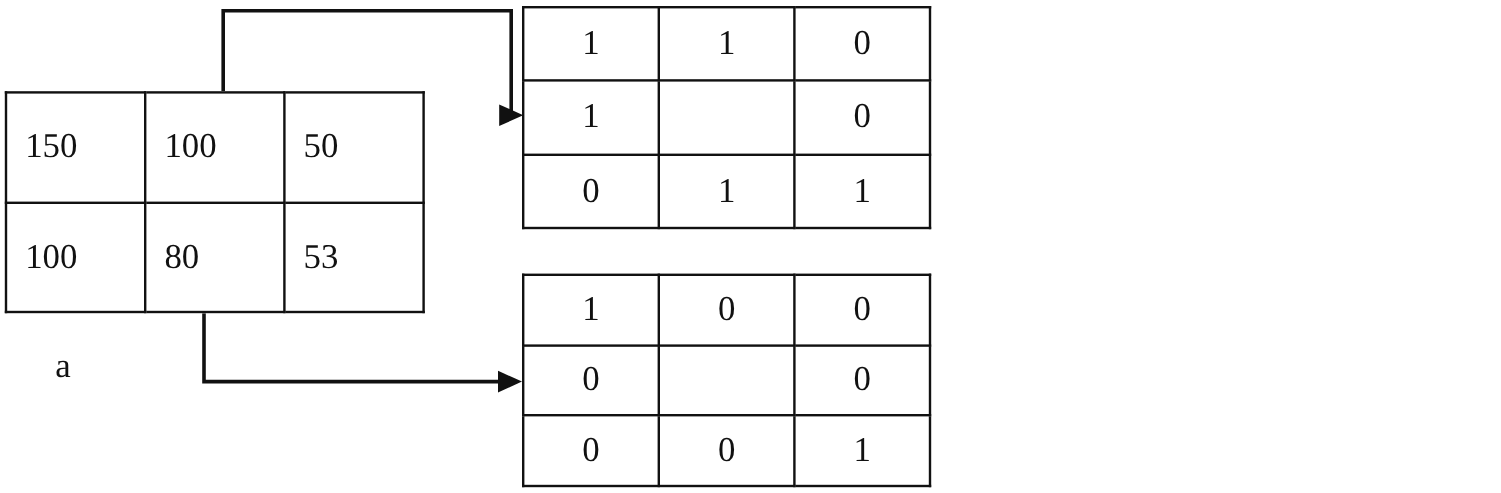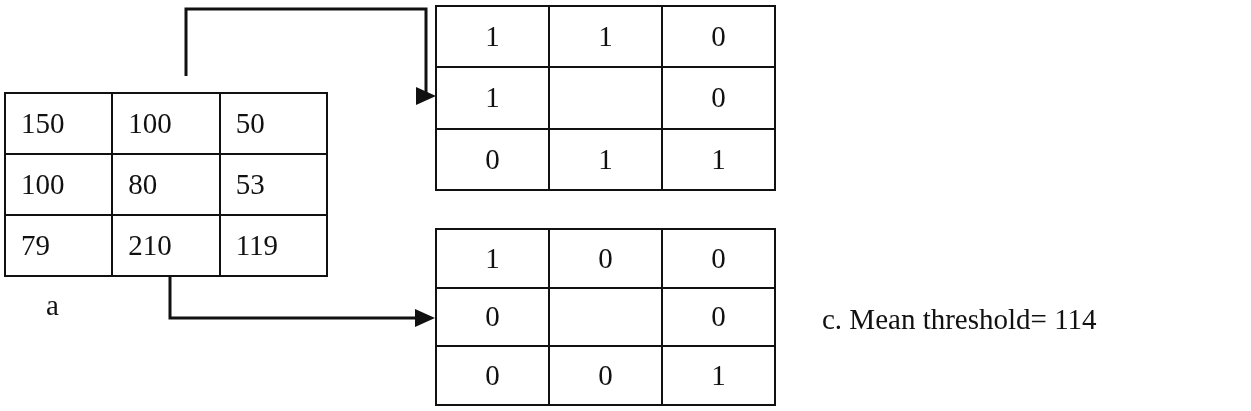--- a/index.html
+++ b/index.html
@@ -24,21 +24,21 @@
     border-collapse: collapse;
     table-layout: fixed;
     background: #ffffff;
   }
   table.matrix td {
     border: 2px solid #111111;
     font-size: 29px;
     vertical-align: middle;
     overflow: hidden;
   }
-  table.matrix-a { left: 4px; top: 92px; width: 324px; height: 185px; font-family: Liberation Serif, serif; }
+  table.matrix-a { left: 4px; top: 76px; width: 350px; height: 185px; font-family: Liberation Serif, serif; }
   table.matrix-a td { text-align: left; padding-left: 15px; }
   table.matrix-b { left: 435px; top: 5px; width: 341px; height: 186px; }
   table.matrix-c { left: 435px; top: 228px; width: 341px; height: 178px; }
   table.matrix-bc td { text-align: center; }
   .caption {
     position: absolute;
     font-size: 29px;
     white-space: nowrap;
     line-height: 34px;
   }
@@ -62,25 +62,20 @@
     <tbody>
         <tr>
       <td>150</td>
       <td>100</td>
       <td>50</td>
     </tr>
     <tr>
       <td>100</td>
       <td>80</td>
       <td>53</td>
-    </tr>
-    <tr>
-      <td>79</td>
-      <td>210</td>
-      <td>119</td>
     </tr>
   </tbody>
     </table>
 
   <table class="matrix matrix-bc matrix-b">
     <tbody>
         <tr>
       <td>1</td>
       <td>1</td>
       <td>0</td>
@@ -112,15 +107,14 @@
     </tr>
     <tr>
       <td>0</td>
       <td>0</td>
       <td>1</td>
     </tr>
   </tbody>
     </table>
 
   <div class="caption label-a">a</div>
-  <div class="caption caption-c">c. Mean threshold= 114</div>
 
 </div>
 
 </body></html>

